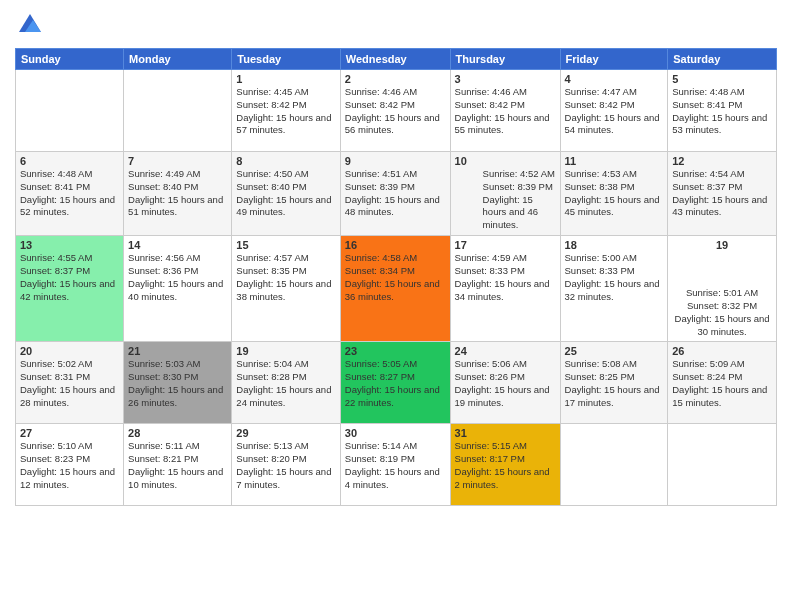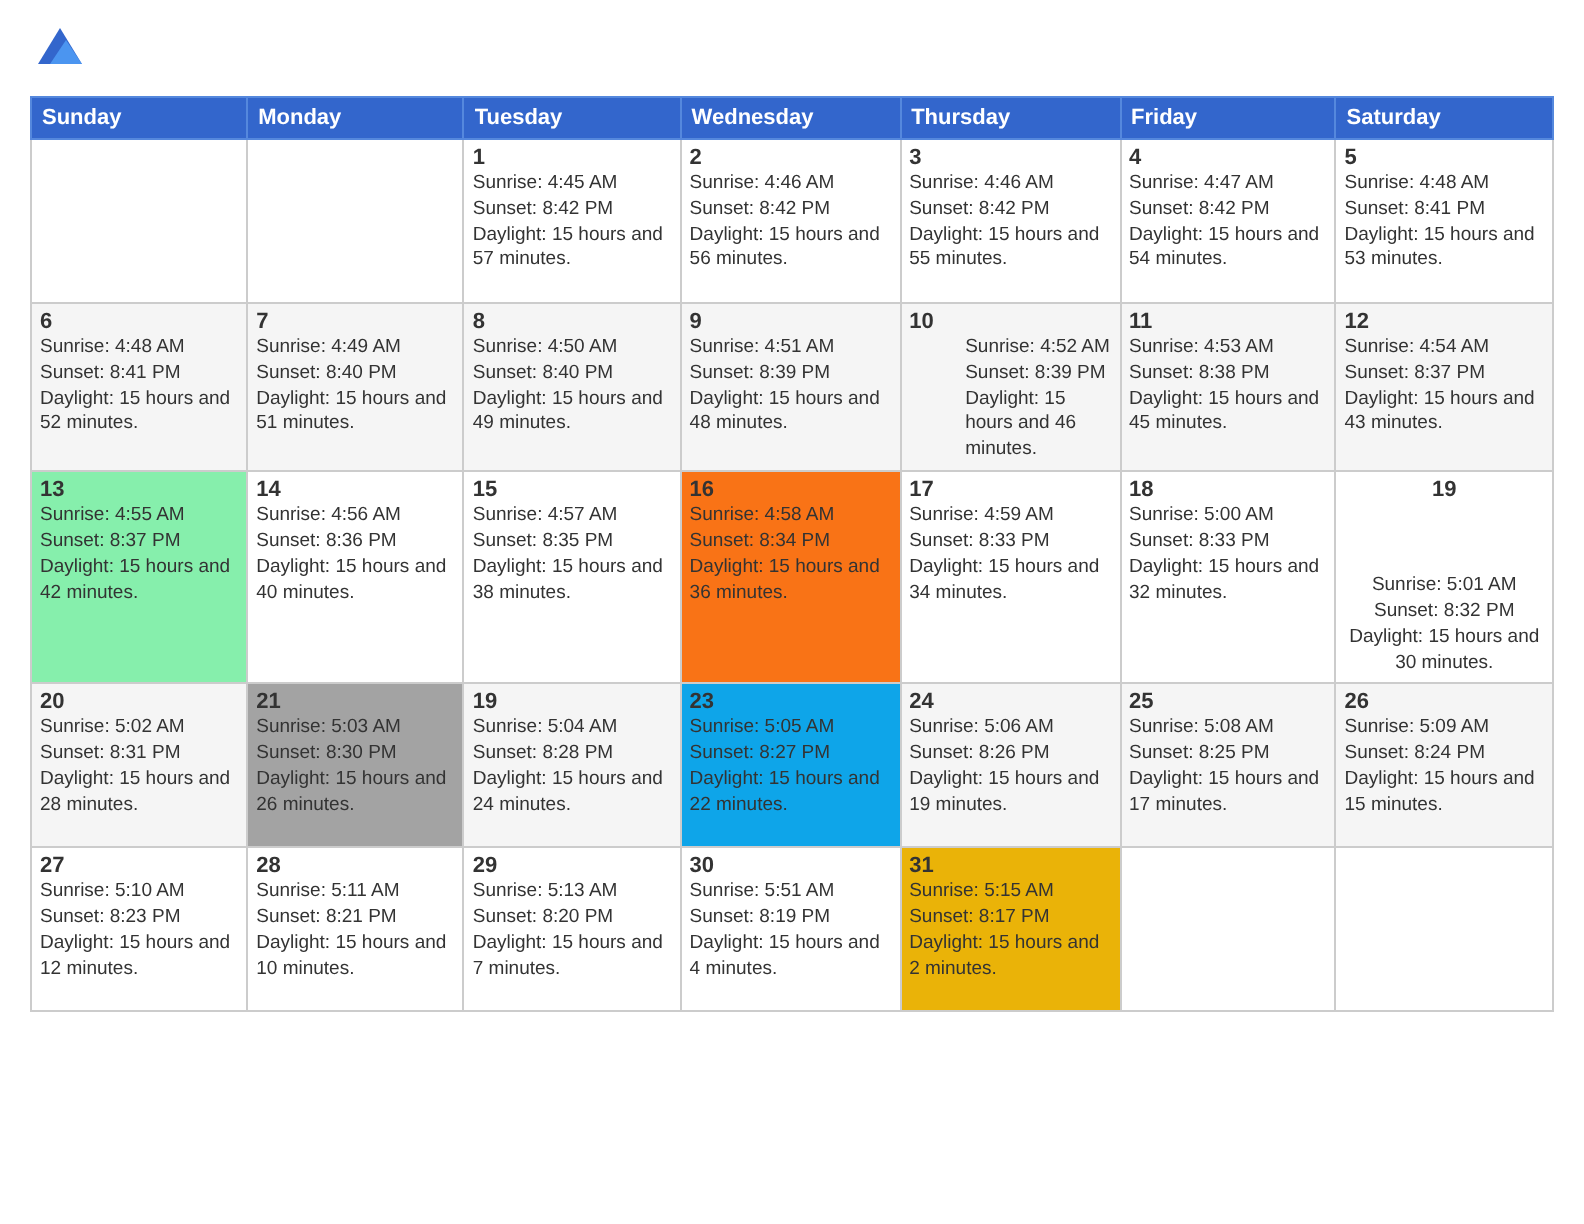--- a/index.html
+++ b/index.html
@@ -266,21 +266,21 @@
             <div class="day-info" style="white-space: pre-line;">Sunrise: 5:03 AM
 Sunset: 8:30 PM
 Daylight: 15 hours and 26 minutes.</div>
           </td>
           <td style="background: rgb(245, 245, 245);">
             <span class="day-num">19</span>
             <div class="day-info" style="white-space: pre-line;">Sunrise: 5:04 AM
 Sunset: 8:28 PM
 Daylight: 15 hours and 24 minutes.</div>
           </td>
-          <td style="background: #0ea5e9;">
+          <td style="background: #22c55e;">
             <span class="day-num">23</span>
             <div class="day-info" style="white-space: pre-line;">Sunrise: 5:05 AM
 Sunset: 8:27 PM
 Daylight: 15 hours and 22 minutes.</div>
           </td>
           <td style="background: rgb(245, 245, 245);">
             <span class="day-num">24</span>
             <div class="day-info" style="white-space: pre-line;">Sunrise: 5:06 AM
 Sunset: 8:26 PM
 Daylight: 15 hours and 19 minutes.</div>
@@ -312,21 +312,21 @@
 Daylight: 15 hours and 10 minutes.</div>
           </td>
           <td style="background: rgb(255, 255, 255);">
             <span class="day-num">29</span>
             <div class="day-info" style="white-space: pre-line;">Sunrise: 5:13 AM
 Sunset: 8:20 PM
 Daylight: 15 hours and 7 minutes.</div>
           </td>
           <td style="background: rgb(255, 255, 255);">
             <span class="day-num">30</span>
-            <div class="day-info" style="white-space: pre-line;">Sunrise: 5:51 AM
+            <div class="day-info" style="white-space: pre-line;">Sunrise: 5:14 AM
 Sunset: 8:19 PM
 Daylight: 15 hours and 4 minutes.</div>
           </td>
           <td style="background: #eab308;">
             <span class="day-num">31</span>
             <div class="day-info" style="white-space: pre-line;">Sunrise: 5:15 AM
 Sunset: 8:17 PM
 Daylight: 15 hours and 2 minutes.</div>
           </td>
           <td class="empty-cell"></td>

